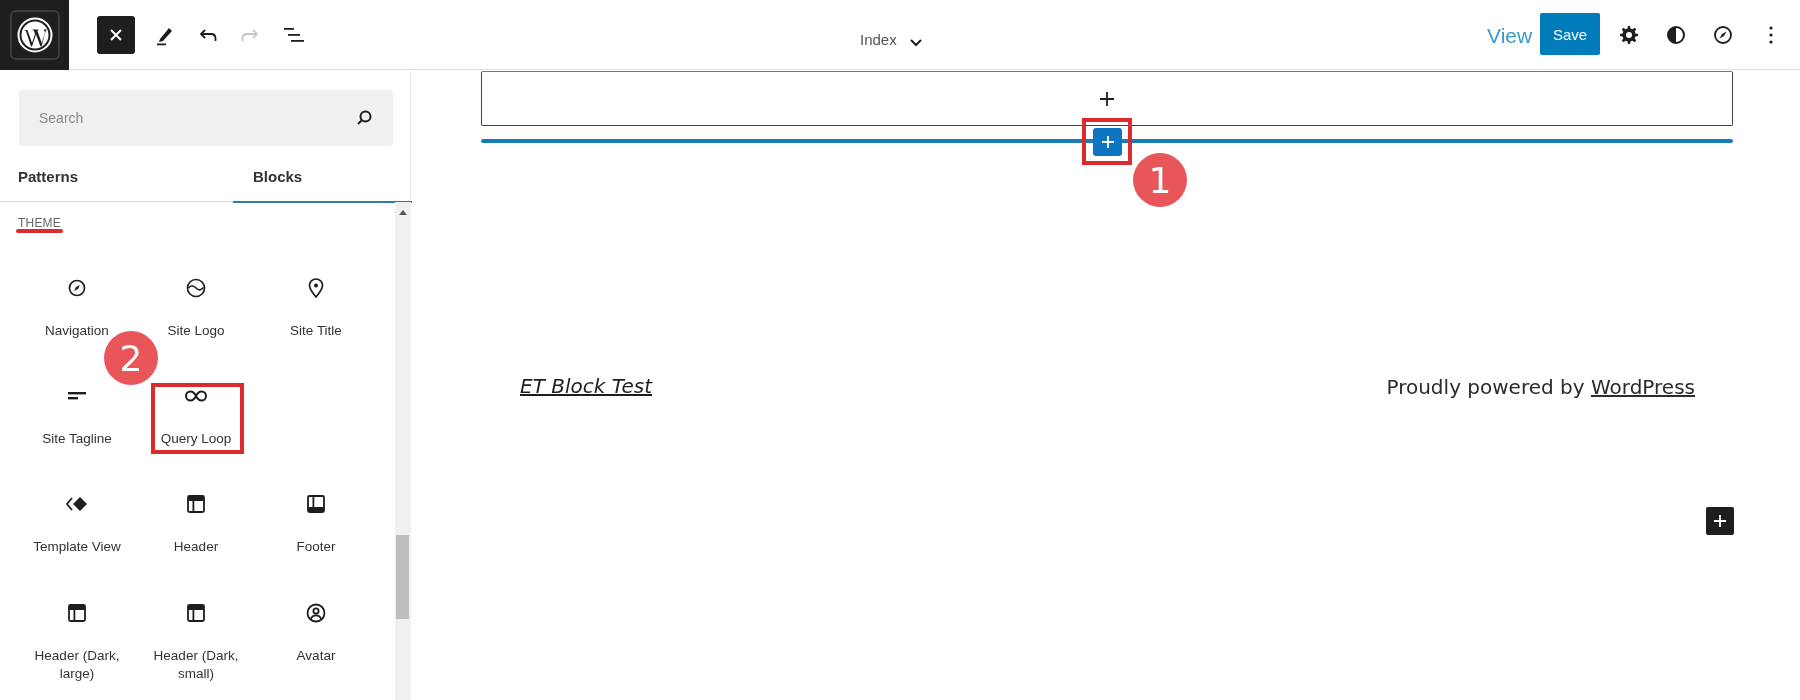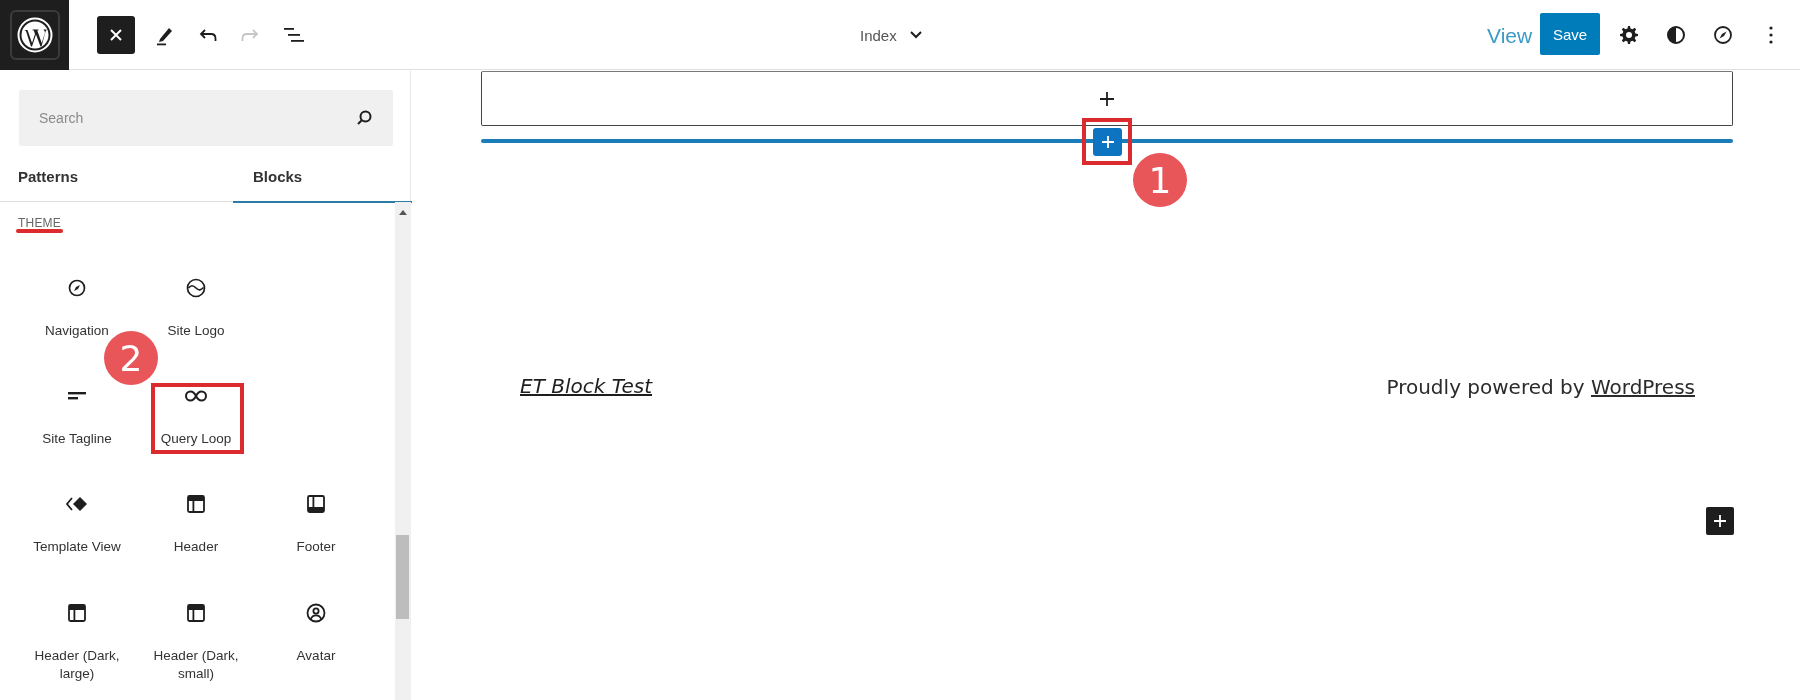--- a/index.html
+++ b/index.html
@@ -10,21 +10,21 @@
   .topbar { position: absolute; left: 0; top: 0; width: 1800px; height: 70px; background: #fff; border-bottom: 1px solid #e0e0e0; }
   .wp-logo { position: absolute; left: 0; top: 0; width: 69px; height: 70px; background: #1e1e1e; display: flex; align-items: center; justify-content: center; }
   .wp-logo-inner { width: 50px; height: 50px; border: 2px solid #3c3c3c; border-radius: 6px; display: flex; align-items: center; justify-content: center; }
   .tb-btn { position: absolute; top: 16px; width: 38px; height: 38px; display: flex; align-items: center; justify-content: center; cursor: pointer; }
   .tb-close { left: 97px; background: #1e1e1e; border-radius: 3px; }
   .tb-pencil { left: 146px; }
   .tb-undo { left: 189px; }
   .tb-redo { left: 231px; }
   .tb-list { left: 275px; }
 
-  .doc-title { position: absolute; left: 860px; top: 22px; height: 26px; display: flex; align-items: center; gap: 12px; font-size: 15px; color: #555; cursor: pointer; }
+  .doc-title { position: absolute; left: 860px; top: 22px; height: 26px; display: flex; align-items: flex-end; gap: 12px; font-size: 15px; color: #555; cursor: pointer; }
 
   .view-link { position: absolute; left: 1487px; top: 24px; font-size: 21px; color: #3b9ac8; cursor: pointer; }
   .save-btn { position: absolute; left: 1540px; top: 13px; width: 60px; height: 42px; background: #007cba; color: #fff; border-radius: 2px; font-size: 15px; display: flex; align-items: center; justify-content: center; cursor: pointer; }
   .tb-gear { left: 1610px; }
   .tb-contrast { left: 1657px; }
   .tb-compass { left: 1704px; }
   .tb-more { left: 1752px; }
 
   
   .sidebar { position: absolute; left: 0; top: 71px; width: 411px; height: 629px; background: #fff; border-right: 1px solid #e6e6e6; }
@@ -172,20 +172,29 @@
   </div>
   <div class="block-item" style="left:137px; top:205px;">
     <div class="block-icon">
         <svg width="22" height="22" viewBox="0 0 22 22">
           <circle cx="11" cy="11" r="8.5" fill="none" stroke="#1e1e1e" stroke-width="1.7"></circle>
           <path d="M3.5 11 C6 8 8 8 11 11 C14 14 16 13 18.5 10.5" fill="none" stroke="#1e1e1e" stroke-width="1.7"></path>
         </svg>
       </div>
     <div class="block-label">Site Logo</div>
   </div>
+  <div class="block-item" style="left:257px; top:205px;">
+    <div class="block-icon">
+        <svg width="18" height="22" viewBox="0 0 18 22">
+          <path d="M9 20 C4 14 2.5 11 2.5 8.5 A6.5 6.5 0 0 1 15.5 8.5 C15.5 11 14 14 9 20 Z" fill="none" stroke="#1e1e1e" stroke-width="1.7"></path>
+          <circle cx="9" cy="8.5" r="2" fill="#1e1e1e"></circle>
+        </svg>
+      </div>
+    <div class="block-label">Site Title</div>
+  </div>
 
   <div class="block-item" style="left:18px; top:313px;">
     <div class="block-icon">
         <svg width="22" height="14" viewBox="0 0 22 14">
           <rect x="2" y="3" width="18" height="2.4" fill="#1e1e1e"></rect>
           <rect x="2" y="8" width="10" height="2.4" fill="#1e1e1e"></rect>
         </svg>
       </div>
     <div class="block-label">Site Tagline</div>
   </div>

